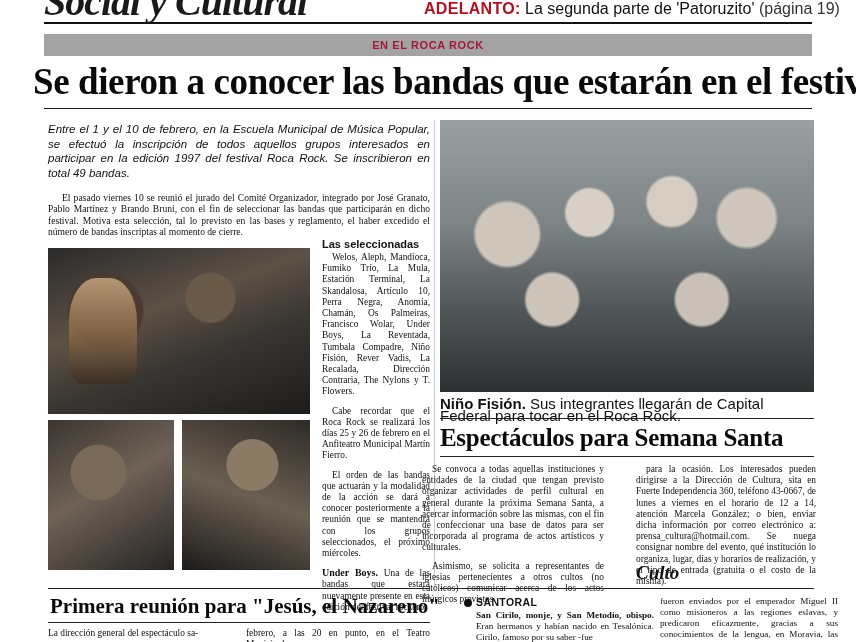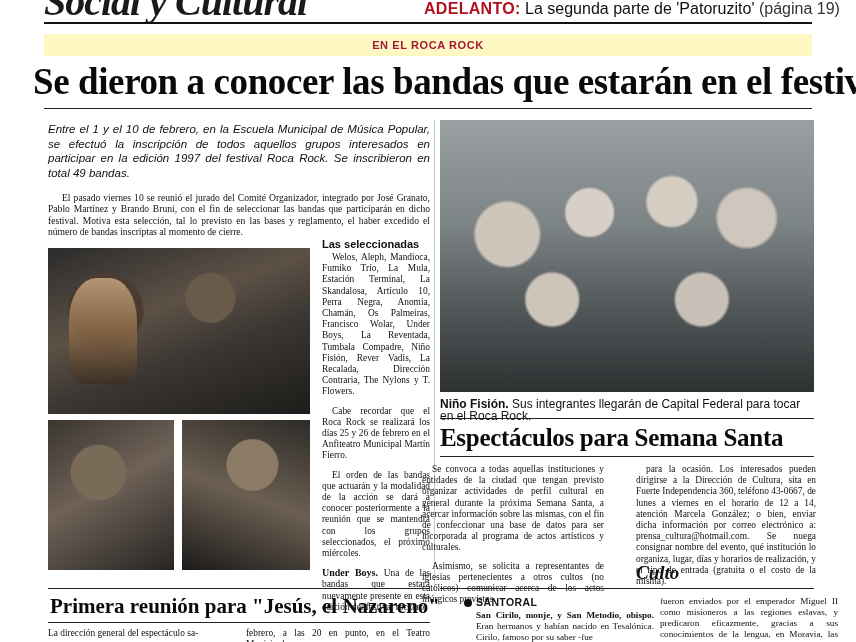--- a/index.html
+++ b/index.html
@@ -61,21 +61,21 @@
     background: #111;
   }
 
   
   .section-band {
     position: absolute;
     left: 44px;
     top: 34px;
     width: 768px;
     height: 22px;
-    background: #fef9c3;
+    background: #a3a3a3;
   }
   .section-band-label {
     position: absolute;
     left: 0; top: 0;
     width: 768px;
     text-align: center;
     line-height: 22px;
     font-family: "Liberation Sans", sans-serif;
     font-size: 11px;
     font-weight: bold;
@@ -172,21 +172,21 @@
       radial-gradient(circle at 62% 30%, #d5ccc2 0 8%, rgba(0,0,0,0) 9%),
       radial-gradient(circle at 82% 36%, #cfc7bd 0 8%, rgba(0,0,0,0) 9%),
       radial-gradient(circle at 30% 66%, #cdc4ba 0 8%, rgba(0,0,0,0) 9%),
       radial-gradient(circle at 70% 66%, #c9c1b7 0 8%, rgba(0,0,0,0) 9%),
       linear-gradient(180deg,#9aa0a2 0%,#7d8486 38%,#4e5355 72%,#2d3132 100%);
   }
   .photo-caption {
     position: absolute;
     left: 440px; top: 398px; width: 376px;
     font-family: "Liberation Sans", sans-serif;
-    font-size: 12px;
+    font-size: 15px;
     line-height: 12px;
     color: #111;
   }
   .photo-caption b { font-weight: bold; }
 
   
   .col-mid {
     position: absolute;
     left: 322px;
     top: 238px;

